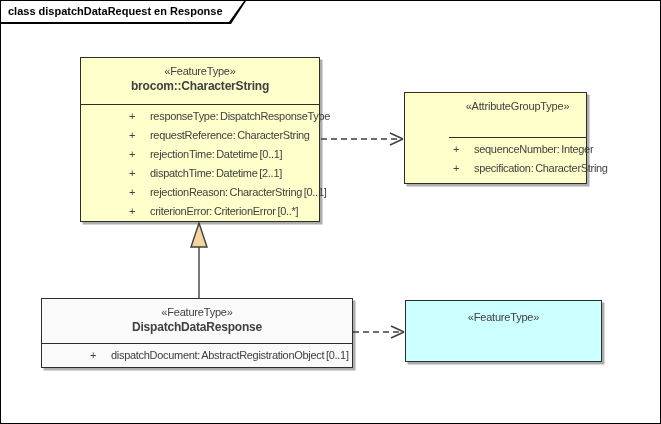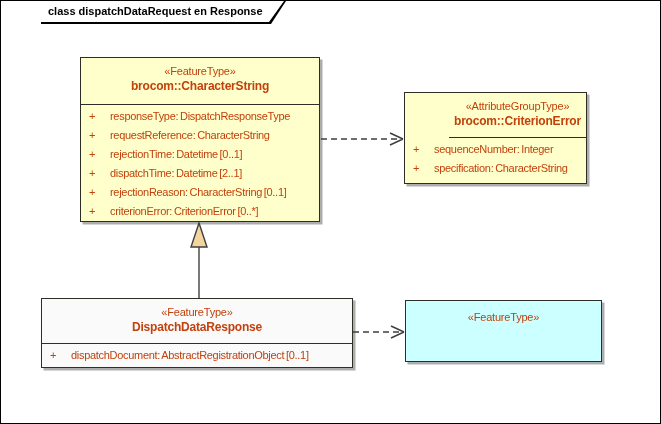--- a/index.html
+++ b/index.html
@@ -10,44 +10,43 @@
     background:#ffffff;
     font-family:"Liberation Sans",sans-serif;
     overflow:hidden;
   }
   
   .frame-tab{
     position:absolute;left:0;top:0;width:245px;height:23px;
     background:#000;
     clip-path:polygon(0 0,100% 0,calc(100% - 15px) 100%,0 100%);
     z-index:4;
-    margin-left:40px;
   }
   .frame-tab-inner{
     position:absolute;left:0;top:0;width:243px;height:21px;
     background:#fff;
     clip-path:polygon(0 0,100% 0,calc(100% - 15px) 100%,0 100%);
   }
   .frame-tab-label{
     position:absolute;left:7px;top:0;line-height:21px;
     font-size:11px;font-weight:bold;color:#000;white-space:nowrap;
   }
   
   .class-box{
     position:absolute;box-sizing:border-box;
     border:1.5px solid #2e2e26;
     box-shadow:2.5px 2.5px 0 #adadad;
-    z-index:2;color:#c2410c;
+    z-index:2;color:#404040;
   }
   .box-header{box-sizing:border-box;text-align:center;padding-top:6px;}
   .with-divider{border-bottom:1.5px solid #2e2e26;}
   .stereotype{font-size:11px;letter-spacing:-0.2px;line-height:14px;white-space:nowrap;}
   .class-name{font-size:12px;font-weight:bold;letter-spacing:-0.2px;line-height:16px;white-space:nowrap;}
   .class-name.abstract{font-style:italic;font-size:11.5px;letter-spacing:-0.5px;}
-  .attr-section{padding-top:2px;}
+  .attr-section{padding-top:2px;padding-left:40px;}
   .attr-row{height:19px;line-height:19px;font-size:11px;letter-spacing:-0.3px;word-spacing:-1px;white-space:nowrap;}
   .vis{display:inline-block;width:21px;padding-left:8px;box-sizing:content-box;}
   .fill-yellow{background:#FFFFCC;}
   .fill-plain{background:#FAFAFA;}
   .fill-cyan{background:#CCFFFF;}
   
   .connector-layer{position:absolute;left:0;top:0;z-index:6;pointer-events:none;}
 </style>
 </head>
 <body>
@@ -71,21 +70,20 @@
       <div class="attr-row"><span class="vis">+</span><span>rejectionTime: Datetime [0..1]</span></div>
       <div class="attr-row"><span class="vis">+</span><span>dispatchTime: Datetime [2..1]</span></div>
       <div class="attr-row"><span class="vis">+</span><span>rejectionReason: CharacterString [0..1]</span></div>
       <div class="attr-row"><span class="vis">+</span><span>criterionError: CriterionError [0..*]</span></div>
     </div>
   </div>
 
   <div class="class-box fill-yellow" style="left:403px;top:91px;width:183px;height:92px;">
     <div class="box-header with-divider" style="height:45px;margin-left:44px;">
       <div class="stereotype">«AttributeGroupType»</div>
-      <div class="class-name">brocom::CriterionError</div>
     </div>
     <div class="attr-section">
       <div class="attr-row"><span class="vis">+</span><span>sequenceNumber: Integer</span></div>
       <div class="attr-row"><span class="vis">+</span><span>specification: CharacterString</span></div>
     </div>
   </div>
 
   <div class="class-box fill-plain" style="left:40px;top:297px;width:312px;height:70px;">
     <div class="box-header with-divider" style="height:45px;">
       <div class="stereotype">«FeatureType»</div>

